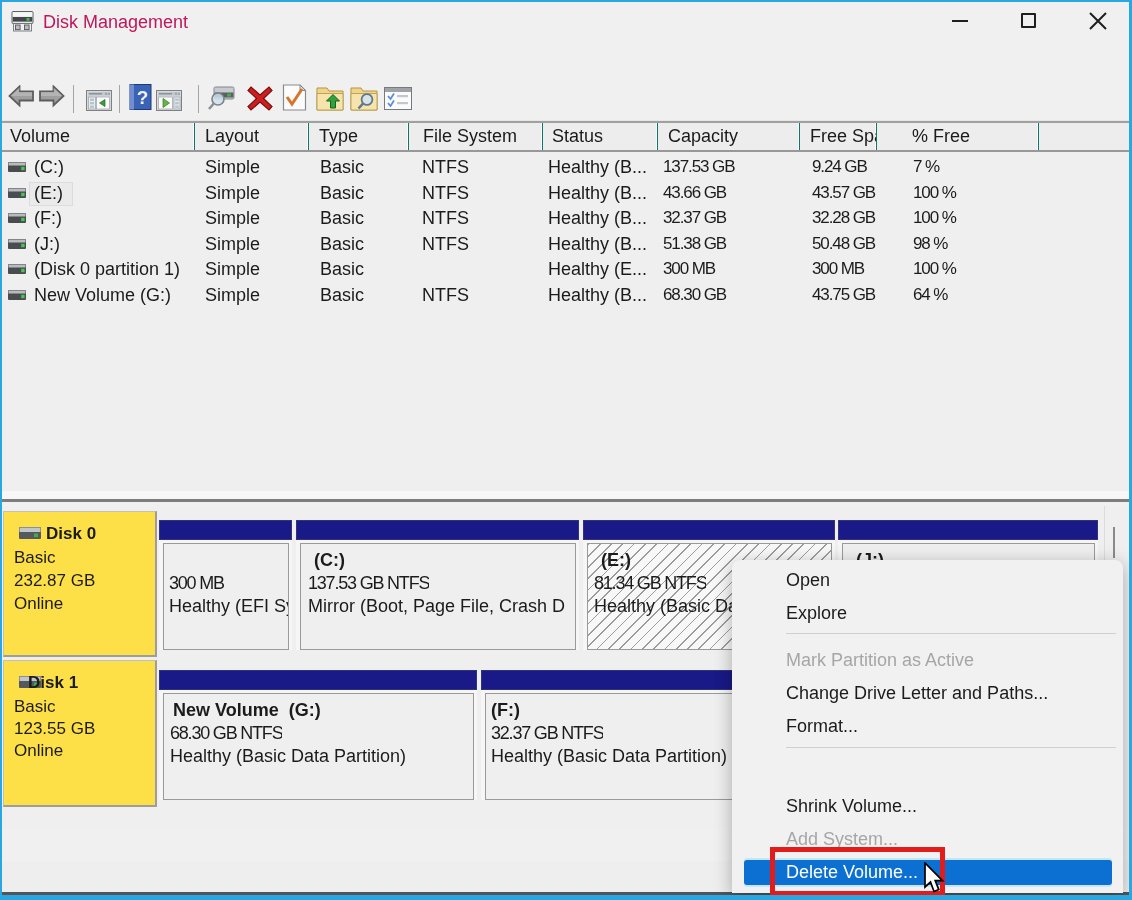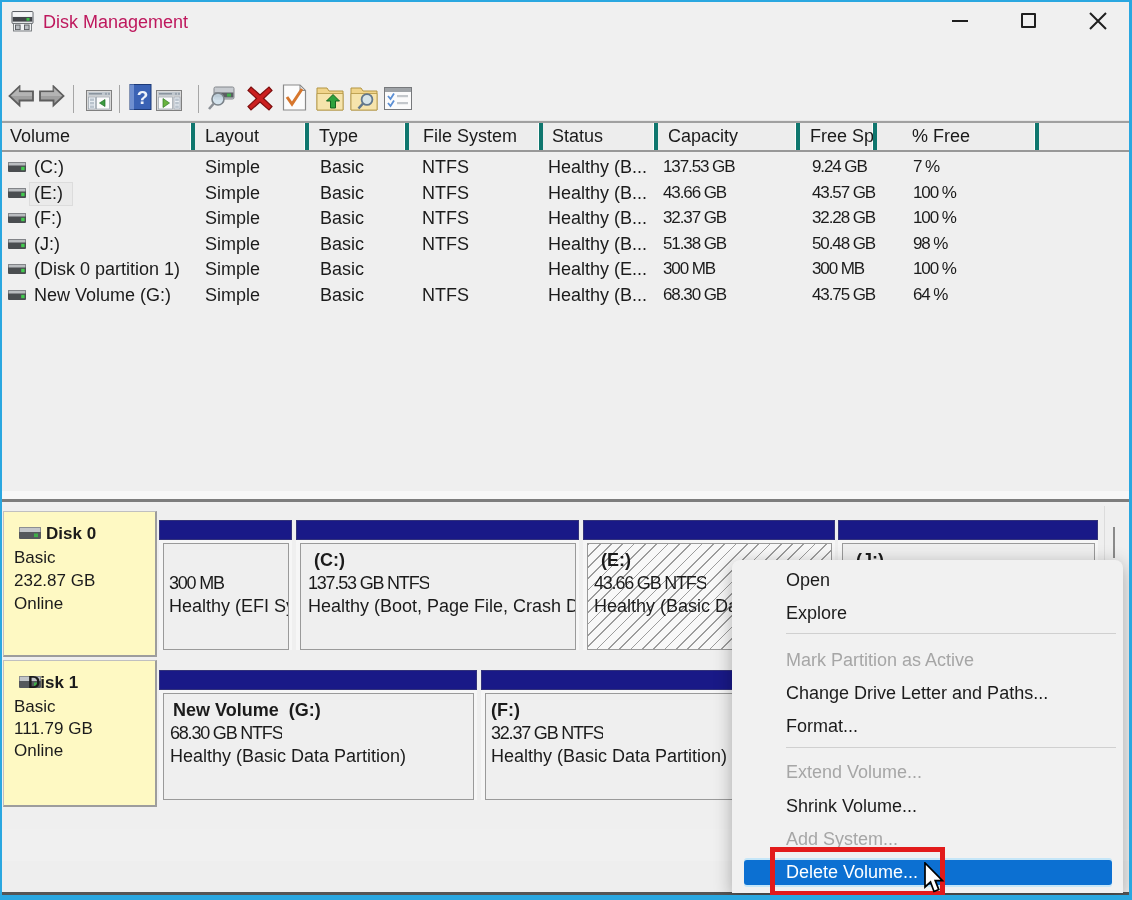--- a/index.html
+++ b/index.html
@@ -18,34 +18,34 @@
 
 #menubar { position:absolute; left:0; top:42px; width:100%; height:34px; background:#f0f0f0; border-bottom:1px solid #e2e2e2; font-size:18px; }
 #menubar span { position:absolute; top:7px; }
 
 
 #toolbar { position:absolute; left:0; top:77px; width:100%; height:44px; background:#f0f0f0; border-bottom:1px solid #e6e6e6; }
 .tsep { position:absolute; top:8px; width:1px; height:28px; background:#a6a6a6; }
 
 
 #header { position:absolute; left:0; top:121px; width:1132px; height:31px; background:#ededed; border-top:2px solid #a0a0a0; border-bottom:2px solid #989898; }
-.hcell { position:absolute; top:0; height:27px; line-height:27px; font-size:18px; padding-left:10px; border-right:4px solid #0f766e; box-shadow:inset -1px 0 0 #fdfdfd; white-space:nowrap; overflow:hidden; }
+.hcell { position:absolute; top:0; height:27px; line-height:27px; font-size:18px; padding-left:10px; border-right:1px solid #0f766e; box-shadow:inset -1px 0 0 #fdfdfd; white-space:nowrap; overflow:hidden; }
 #rows { position:absolute; left:0; top:153px; width:1132px; height:338px; background:#efefef; font-size:18px; }
 .row { position:absolute; left:0; width:100%; height:26px; line-height:26px; }
 .c { position:absolute; top:0; white-space:nowrap; }
 .num { font-size:17px; letter-spacing:-1.1px; }
 .n2 { letter-spacing:-1.2px; }
 .dico { position:absolute; left:8px; top:8px; width:18px; height:10px; }
 
 
 #splitter { position:absolute; left:0; top:491px; width:100%; height:11px; background:#f7f7f7; border-bottom:3px solid #7d7d7d; }
 
 
 #diskpane { position:absolute; left:0; top:506px; width:1132px; height:323px; background:#efefef; overflow:hidden; }
-.dlabel { position:absolute; background:#fef9c3; border:1px solid #c0c0c0; border-right:2px solid #9d9d9d; border-bottom:2px solid #9d9d9d; font-size:17px; }
+.dlabel { position:absolute; background:#fde047; border:1px solid #c0c0c0; border-right:2px solid #9d9d9d; border-bottom:2px solid #9d9d9d; font-size:17px; }
 .dlabel .b { font-weight:bold; font-size:17px; }
 .dl-line { position:absolute; left:10px; white-space:nowrap; }
 .part { position:absolute; background:#f6f6f6; }
 .pband { position:absolute; left:0; top:0; width:100%; height:20px; background:#191987; border:1px solid #32327a; }
 .pbody { position:absolute; left:4px; right:3px; top:23px; bottom:0; background:#efefef; border:1px solid #9a9a9a; font-size:18px; overflow:hidden; }
 .pl { position:absolute; left:7px; white-space:nowrap; overflow:hidden; }
 .hatch { background:#f8f8f8; background-image:repeating-linear-gradient(135deg,#9c9c9c 0 1.2px,transparent 1.2px 8px); }
 
 
 #legend { position:absolute; left:0; top:829px; width:1132px; height:31px; background:#efefef; border-top:2px solid #a5a5a5; border-bottom:2px solid #b0b0b0; font-size:18px; }
@@ -290,28 +290,28 @@
       <div class="pbody">
         <div class="pl n2" style="left:5px;top:29px">300 MB</div>
         <div class="pl" style="left:5px;top:52px">Healthy (EFI Sy</div>
       </div>
     </div>
     <div class="part" style="left:296px;top:14px;width:283px;height:130px">
       <div class="pband"></div>
       <div class="pbody">
         <div class="pl" style="left:13px;top:6px;font-weight:bold">(C:)</div>
         <div class="pl n2" style="left:7px;top:29px">137.53 GB NTFS</div>
-        <div class="pl" style="left:7px;top:52px">Healthy (Boot, Page File, Crash D</div>
+        <div class="pl" style="left:7px;top:52px">Mirror (Boot, Page File, Crash D</div>
       </div>
     </div>
     <div class="part" style="left:583px;top:14px;width:252px;height:130px">
       <div class="pband"></div>
       <div class="pbody hatch">
         <div class="pl" style="left:13px;top:6px;font-weight:bold">(E:)</div>
-        <div class="pl n2" style="left:6px;top:29px">43.66 GB NTFS</div>
+        <div class="pl n2" style="left:6px;top:29px">81.34 GB NTFS</div>
         <div class="pl" style="left:6px;top:52px">Healthy (Basic Da</div>
       </div>
     </div>
     <div class="part" style="left:838px;top:14px;width:260px;height:130px">
       <div class="pband"></div>
       <div class="pbody">
         <div class="pl" style="left:13px;top:6px;font-weight:bold">(J:)</div>
       </div>
     </div>
 
@@ -319,21 +319,21 @@
     <div class="abs" style="left:1113px;top:21px;width:2px;height:31px;background:#8a8a8a"></div>
 
     <div class="dlabel" style="left:3px;top:154px;width:154px;height:147px">
       <svg class="abs" style="left:15px;top:15px" width="22" height="13" viewBox="0 0 22 13">
           <rect x="0" y="0" width="22" height="12" rx="1" fill="#55585c"></rect>
           <rect x="0.5" y="0.5" width="21" height="4.5" fill="#c3c6c9"></rect>
           <rect x="15" y="6.5" width="4" height="3.6" fill="#3fae49"></rect>
         </svg>
       <div class="dl-line b" style="left:24px;top:12px">Disk 1</div>
       <div class="dl-line" style="top:36px">Basic</div>
-      <div class="dl-line" style="top:58px">111.79 GB</div>
+      <div class="dl-line" style="top:58px">123.55 GB</div>
       <div class="dl-line" style="top:80px">Online</div>
     </div>
     <div class="part" style="left:159px;top:164px;width:318px;height:130px">
       <div class="pband"></div>
       <div class="pbody">
         <div class="pl" style="left:9px;top:6px;font-weight:bold">New Volume&nbsp; (G:)</div>
         <div class="pl n2" style="left:6px;top:29px">68.30 GB NTFS</div>
         <div class="pl" style="left:6px;top:52px">Healthy (Basic Data Partition)</div>
       </div>
     </div>
@@ -351,21 +351,20 @@
   <div id="status"></div>
 
   <div id="menu">
     <div class="mi" style="top:4px">Open</div>
     <div class="mi" style="top:37px">Explore</div>
     <div class="msep" style="top:73px"></div>
     <div class="mi dis" style="top:84px">Mark Partition as Active</div>
     <div class="mi" style="top:117px">Change Drive Letter and Paths...</div>
     <div class="mi" style="top:150px">Format...</div>
     <div class="msep" style="top:187px"></div>
-    <div class="mi dis" style="top:196px">Extend Volume...</div>
     <div class="mi" style="top:230px">Shrink Volume...</div>
     <div class="mi dis" style="top:263px">Add System...</div>
   </div>
   <div id="mhl">
       <span>Delete Volume...</span>
     </div>
   <div id="redrect"></div>
 
   <svg class="abs" style="left:923px;top:862px" width="24" height="36" viewBox="0 0 24 36">
     <path d="M2 1 L2 25 L7.5 20 L11 29.5 L15.8 27.6 L12.2 18.6 L19.5 18.6 Z" fill="#ffffff" stroke="#000000" stroke-width="1.7"></path>

